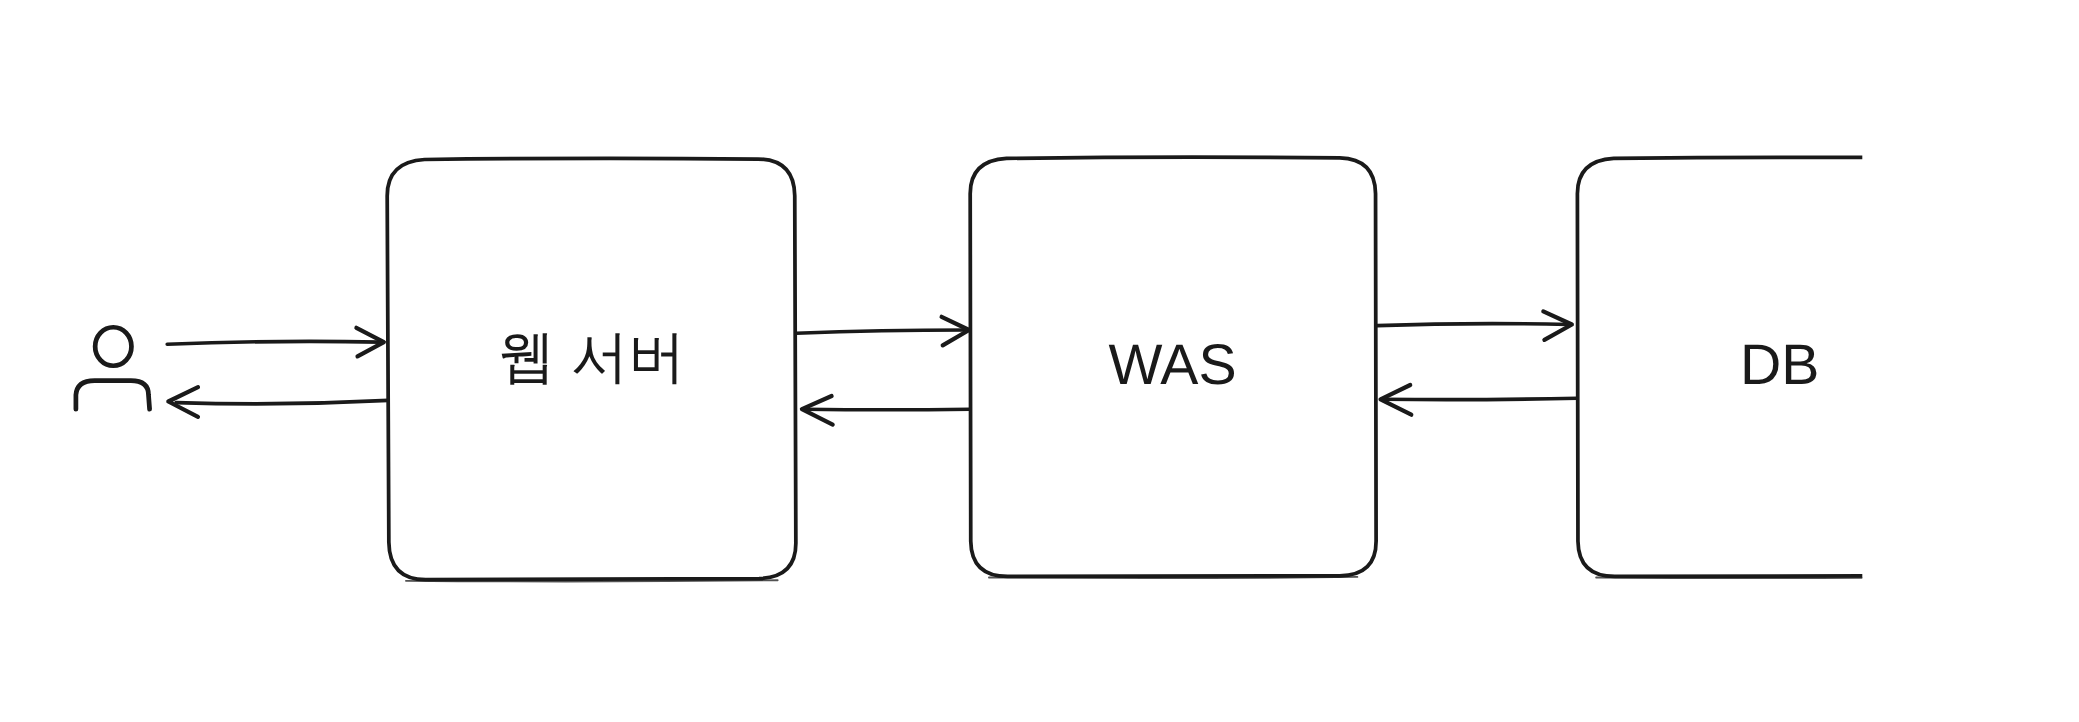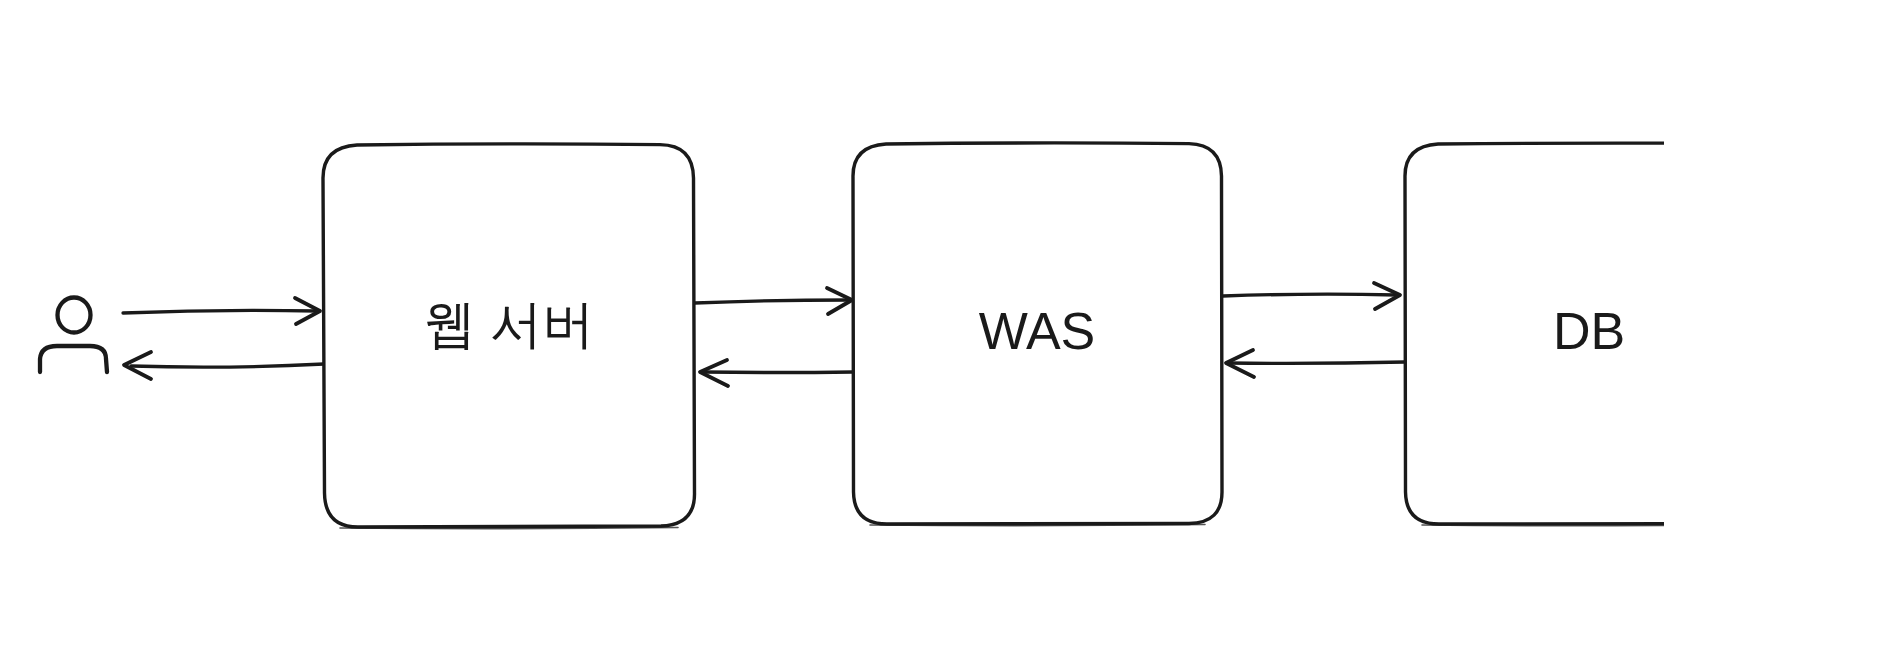--- a/index.html
+++ b/index.html
@@ -6,20 +6,21 @@
     margin: 0;
     padding: 0;
     background: #ffffff;
   }
   .stage {
     position: relative;
     width: 1664px;
     height: 656px;
     background: #ffffff;
     overflow: hidden;
+    margin-left: 29px;
   }
   svg {
     display: block;
   }
   .node-box {
     fill: #ffffff;
     stroke: #1a1a1a;
     stroke-width: 3.4;
     stroke-linejoin: round;
     stroke-linecap: round;

